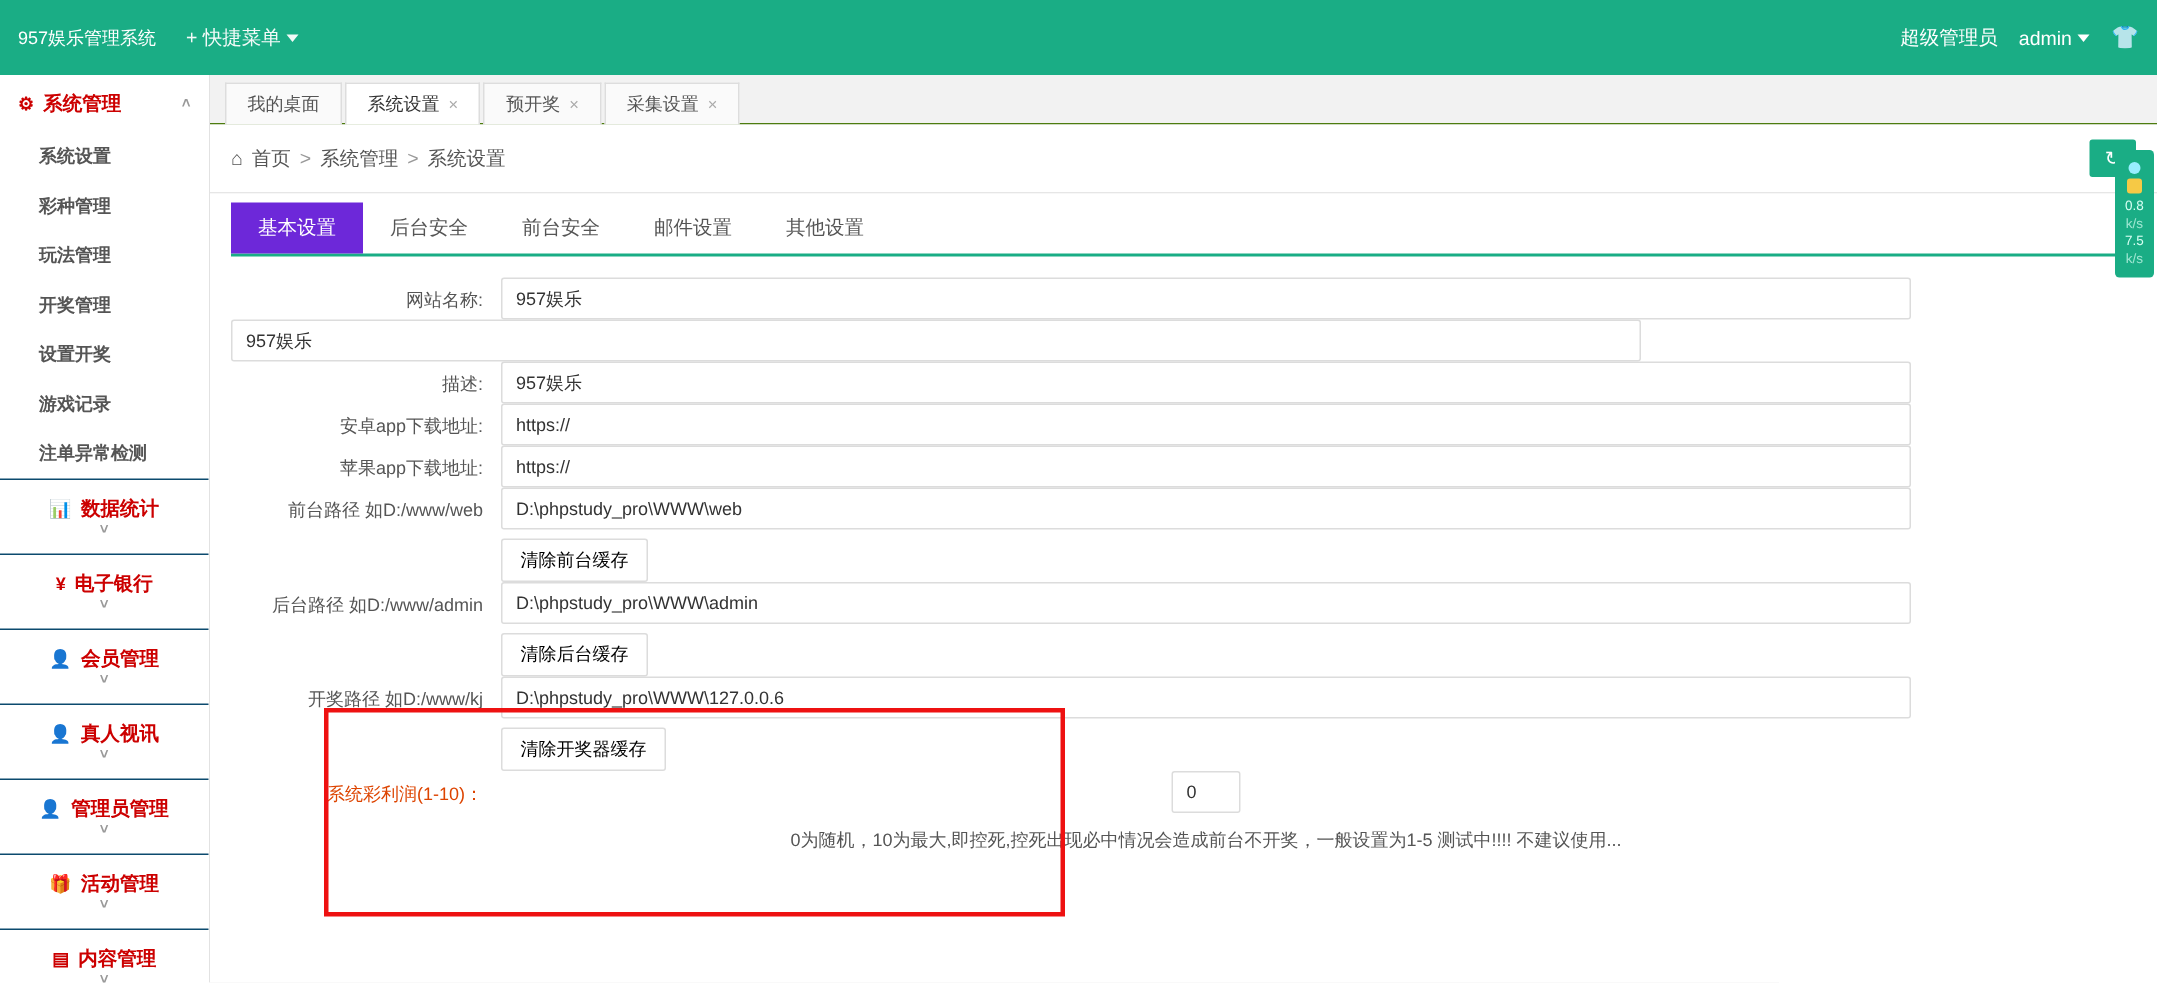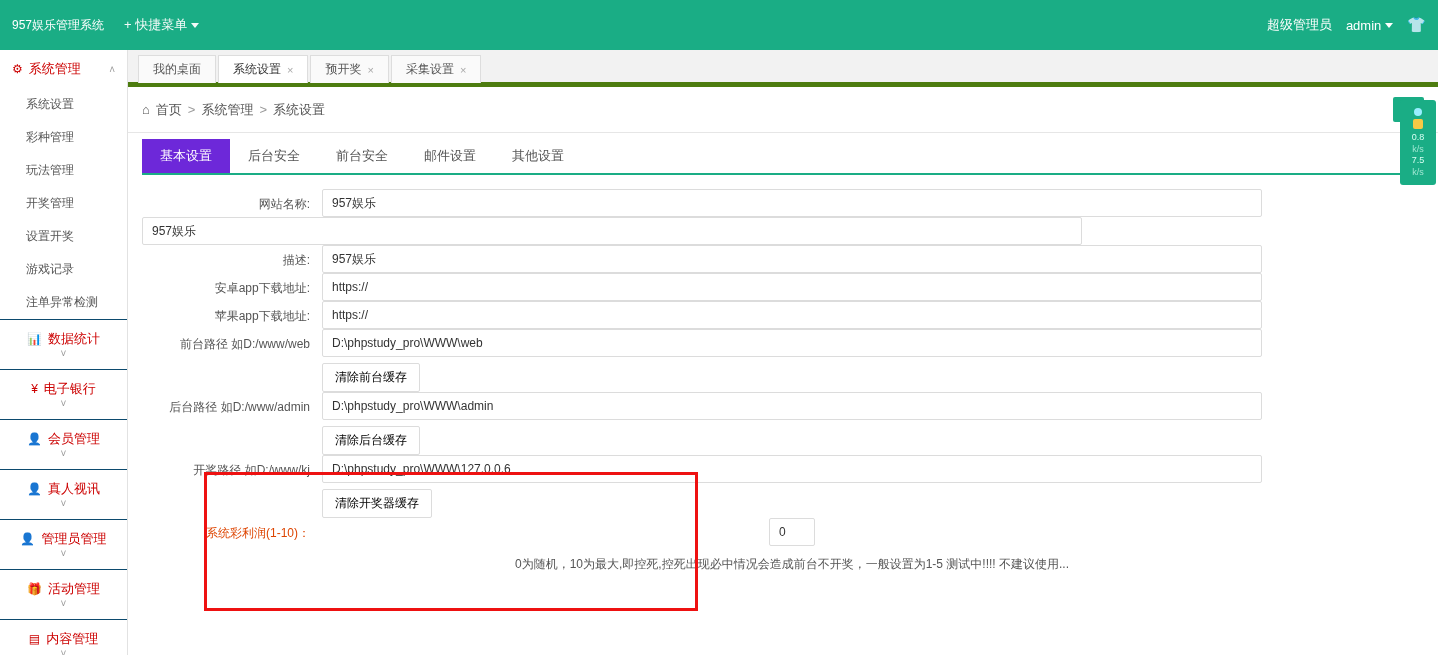--- a/index.html
+++ b/index.html
@@ -8,30 +8,30 @@
 
 .topbar { background: #1aad85; color: #fff; height: 50px; display: flex; align-items: center; padding: 0 12px; justify-content: space-between; }
 .topbar-left { display: flex; align-items: center; gap: 20px; }
 .brand { font-size: 12px; font-weight: 500; }
 .quick-menu { font-size: 13px; opacity: .95; display: flex; align-items: center; gap: 4px; justify-content: center; }
 .topbar-right { display: flex; align-items: center; gap: 14px; font-size: 13px; }
 .caret-down { width: 0; height: 0; border-left: 4px solid transparent; border-right: 4px solid transparent; border-top: 5px solid #fff; display: inline-block; }
 
 
 .layout { display: flex; height: calc(100vh - 50px); }
-.sidebar { width: 128px; background: #fff; border-right: 1px solid #e2e2e2; overflow-y: auto; }
+.sidebar { width: 140px; background: #fff; border-right: 1px solid #e2e2e2; overflow-y: auto; font-weight: bold; }
 .side-group-hdr { padding: 10px 12px; font-size: 13px; color: #c00; display: flex; align-items: center; justify-content: space-between; cursor: pointer; }
 .side-group-hdr .icn { margin-right: 6px; font-size: 12px; }
 .side-caret { color: #999; font-size: 10px; }
 .side-item { padding: 8px 12px 8px 26px; font-size: 12px; color: #555; cursor: pointer; }
 .side-sep { border-top: 1px solid #0c4a6e; flex-direction: column; }
 
 
 .main { flex: 1; display: flex; flex-direction: column; overflow: hidden; position: relative; }
-.tabs-bar { background: #f2f2f2; padding: 4px 10px 0 10px; display: flex; gap: 2px; border-bottom: 5px solid #4d7c0f; }
+.tabs-bar { background: #f2f2f2; padding: 4px 10px 0 10px; display: flex; gap: 2px; border-bottom: 1px solid #4d7c0f; }
 .tab { background: #fafafa; border: 1px solid #ddd; border-bottom: none; padding: 5px 14px; font-size: 12px; color: #555; cursor: pointer; display: flex; align-items: center; gap: 6px; position: relative; top: 1px; }
 .tab.active { background: #fff; color: #333; }
 .tab .tab-x { color: #aaa; font-size: 11px; }
 
 .breadcrumb-row { background: #fff; border-bottom: 1px solid #e6e6e6; padding: 10px 14px; display: flex; align-items: center; justify-content: space-between; }
 .breadcrumb { font-size: 13px; color: #555; display: flex; align-items: center; gap: 6px; }
 .breadcrumb .sep { color: #999; }
 .refresh-btn { background: #1aad85; color: #fff; border: none; border-radius: 2px; padding: 5px 10px; font-size: 13px; cursor: pointer; }
 
 .content { flex: 1; overflow-y: auto; padding: 0 14px 20px; background: #fff; }
@@ -47,21 +47,21 @@
 .form-field { flex: 1; max-width: 940px; display: flex; flex-direction: column; gap: 6px; }
 .form-field-inline { display: flex; align-items: center; gap: 10px; }
 .in { width: 100%; padding: 6px 9px; border: 1px solid #dcdcdc; border-radius: 2px; font-size: 12px; color: #333; background: #fff; }
 .in.short { width: 46px; text-align: left; }
 .btn-sm { padding: 5px 12px; border: 1px solid #dcdcdc; background: #fff; font-size: 12px; cursor: pointer; border-radius: 2px; align-self: flex-start; }
 .help { font-size: 12px; color: #555; }
 
 .red-rect { position: absolute; border: 3px solid #e11; pointer-events: none; }
 
 
-.float-widget { position: fixed; right: 2px; top: 100px; width: 36px; background: #1aad85; border-radius: 3px; padding: 6px 2px; font-size: 9px; color: #d7fff3; text-align: center; line-height: 1.3; }
+.float-widget { position: fixed; right: 2px; top: 100px; width: 26px; background: #1aad85; border-radius: 3px; padding: 6px 2px; font-size: 9px; color: #d7fff3; text-align: center; line-height: 1.3; }
 .float-widget .dot { width: 8px; height: 8px; border-radius: 50%; background: #9ef; margin: 2px auto; }
 </style>
 </head>
 <body>
 
 <div class="topbar">
   <div class="topbar-left">
     <div class="brand">957娱乐管理系统</div>
     <div class="quick-menu">
       <span>+ 快捷菜单</span>

